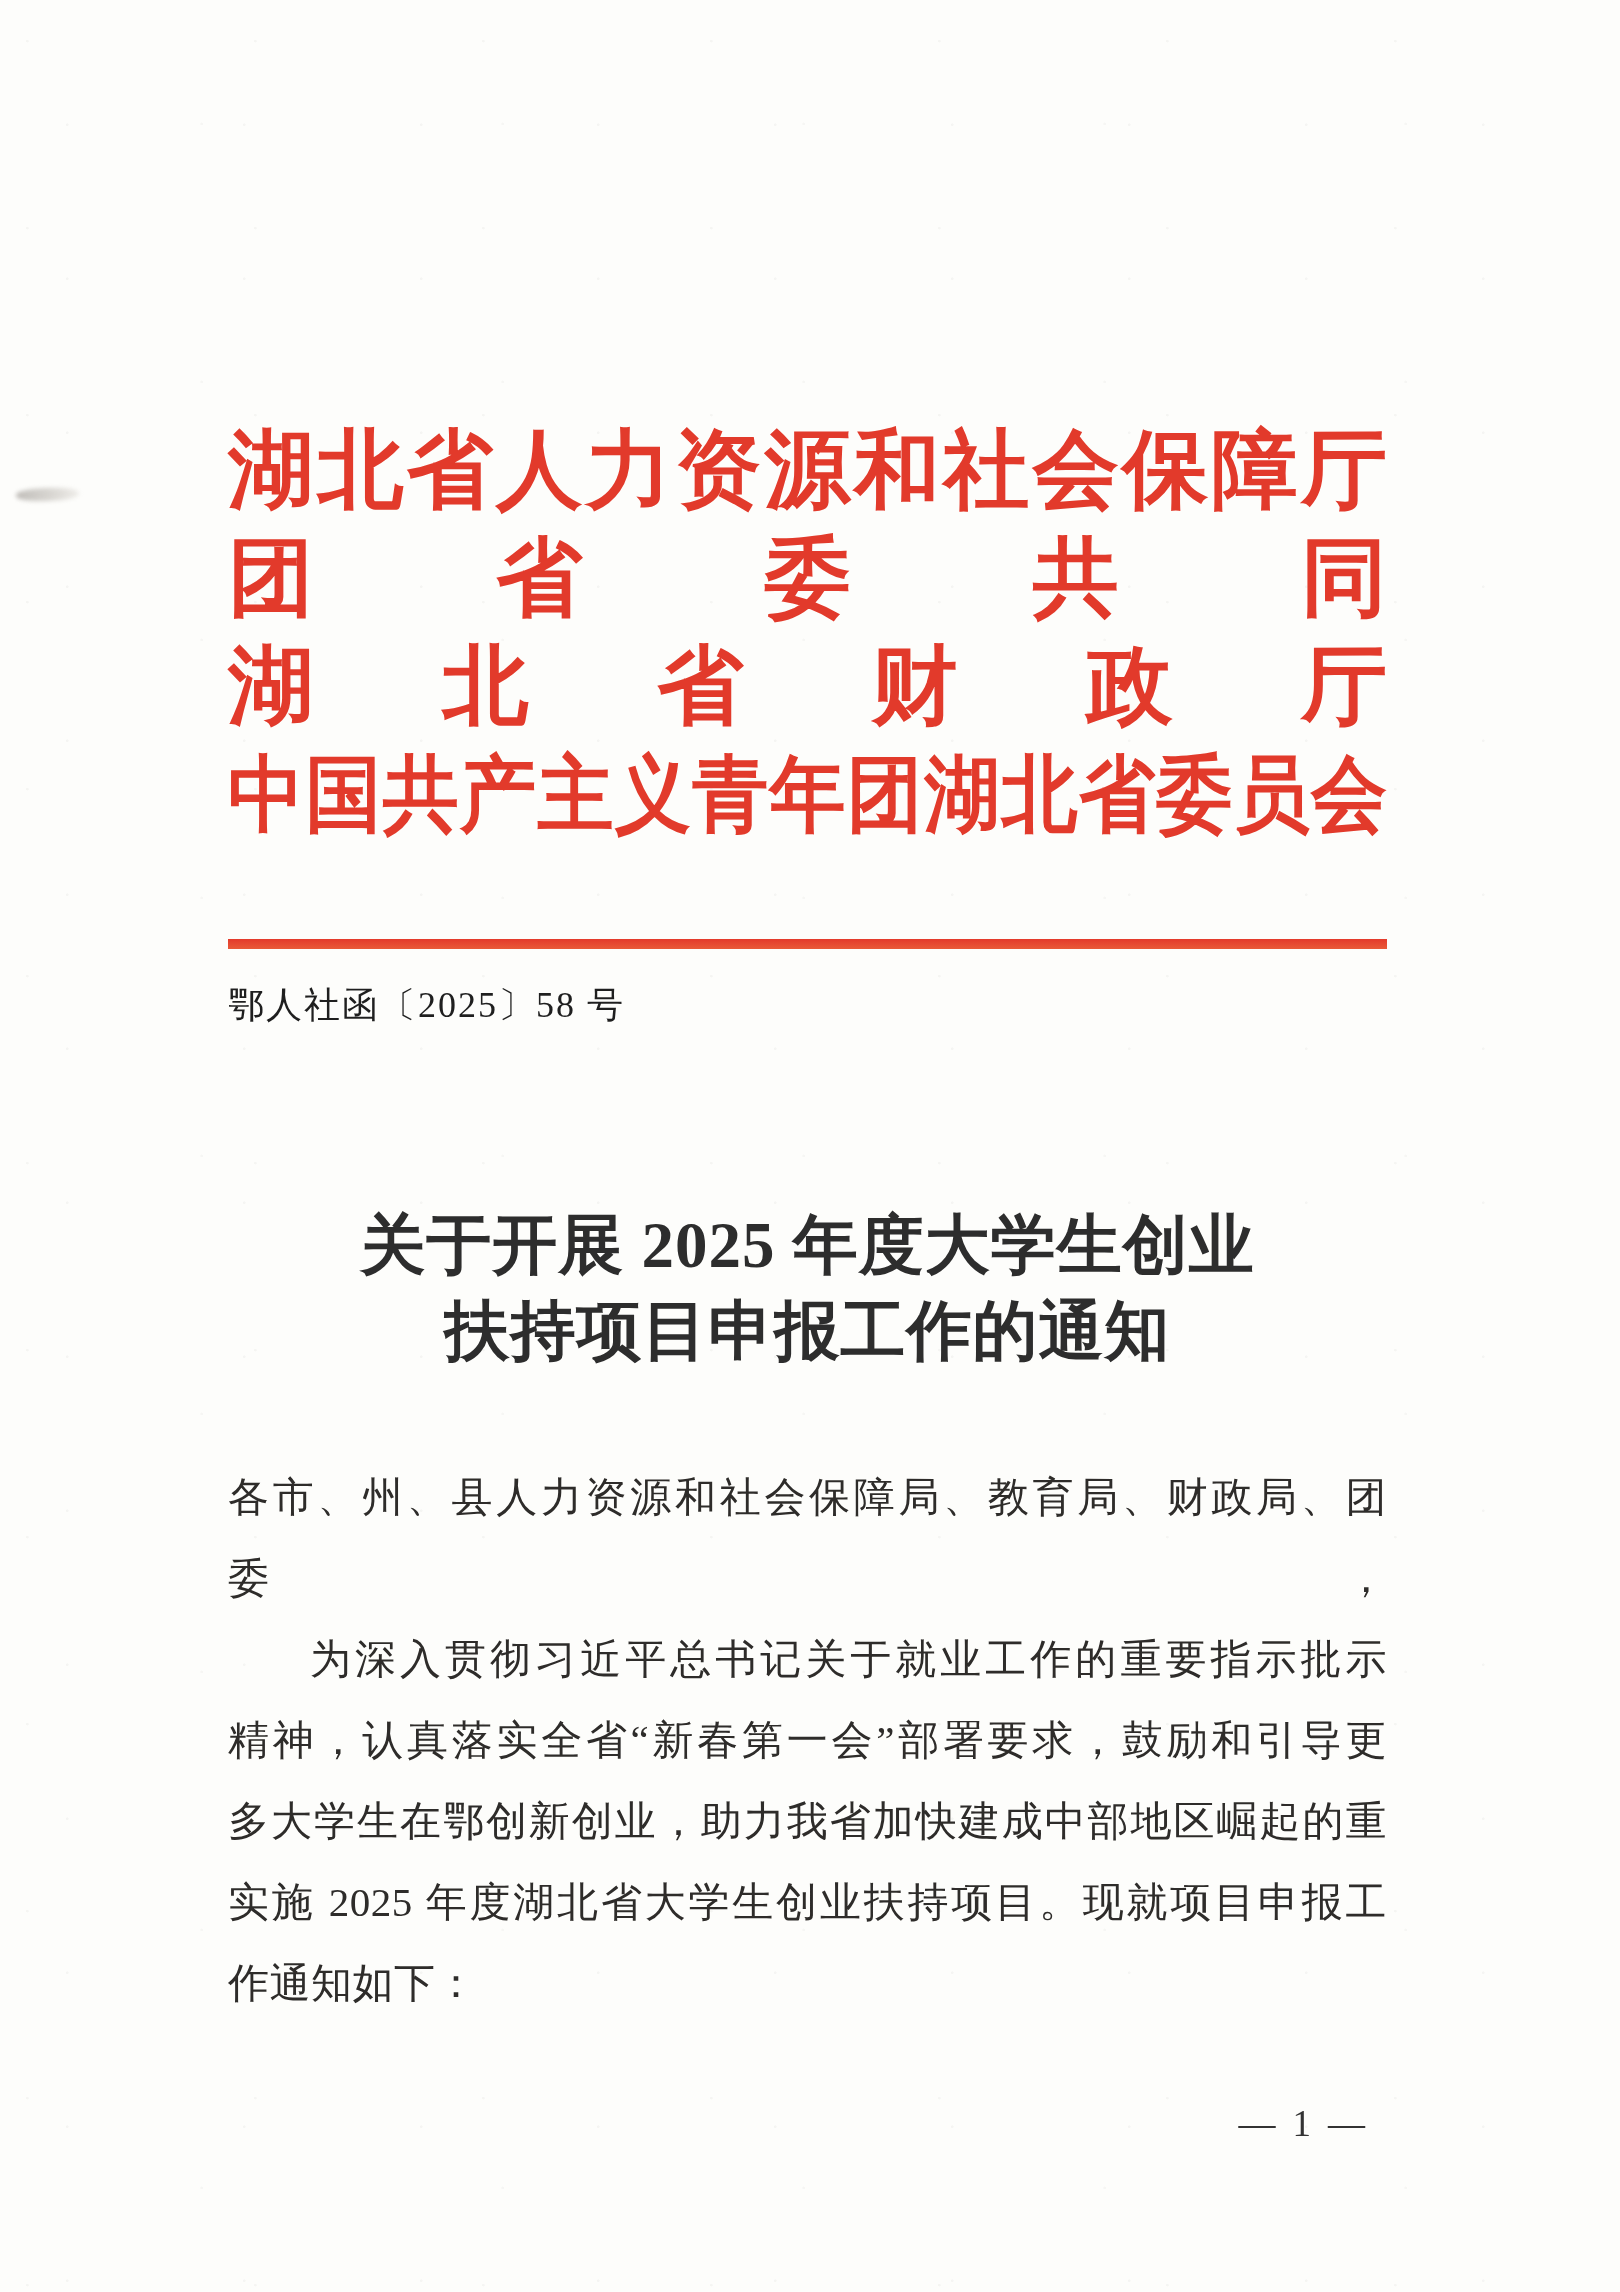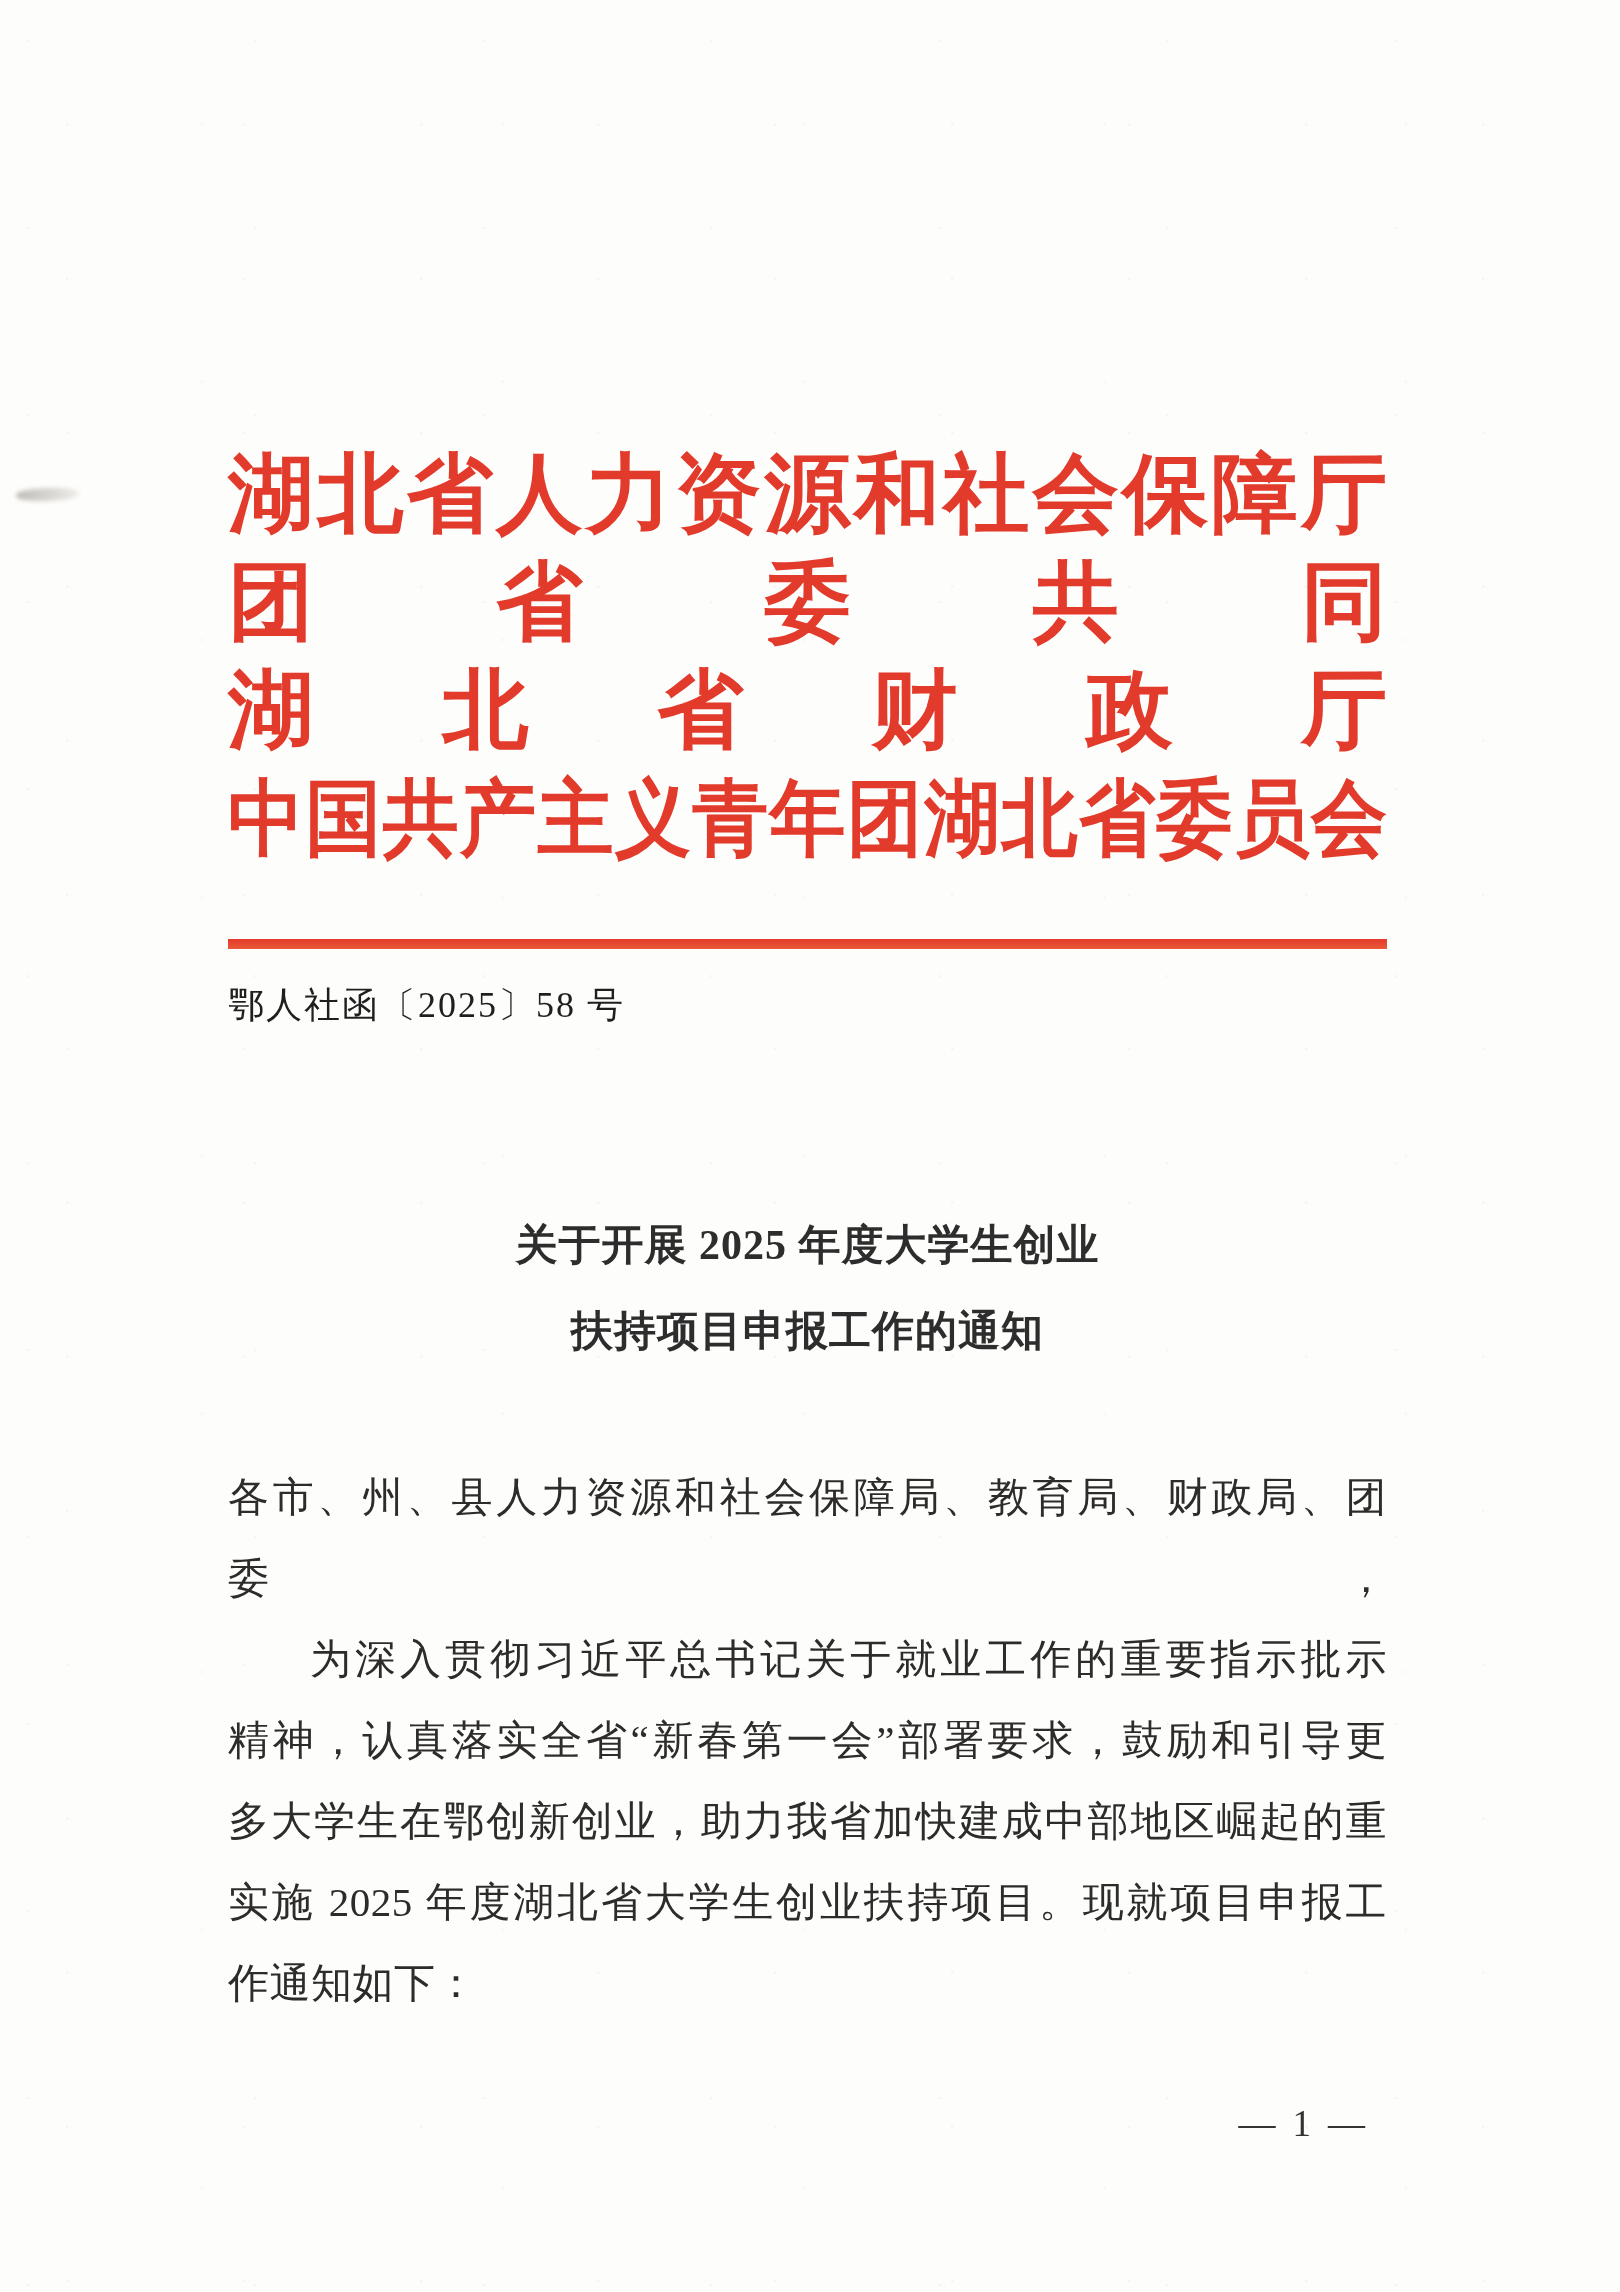--- a/index.html
+++ b/index.html
@@ -23,21 +23,20 @@
     border-radius:45%;
     filter:blur(2px);
     opacity:.55;
     transform:rotate(-2deg);
   }
   
   .letterhead{
     position:absolute;left:228px;top:416px;width:1159px;
     color:#e23a2b;
     font-weight:700;
-    margin-top:24px;
   }
   .hl{
     font-size:86px;line-height:108px;
     text-align:justify;text-align-last:justify;
     white-space:nowrap;
   }
   .hl4{
     font-size:76px;line-height:108px;
     transform:scaleY(1.10);transform-origin:center;
   }
@@ -47,21 +46,21 @@
   }
   .doc-number{
     position:absolute;left:228px;top:980px;width:1159px;
     padding-right:13.7px;box-sizing:border-box;
     font-size:36px;line-height:51px;color:#1f1f1f;
     letter-spacing:2px;
   }
   .title{
     position:absolute;left:228px;top:1202px;width:1159px;
     text-align:center;color:#2d2d2d;font-weight:700;
-    font-size:42px;line-height:86px;
+    font-size:65px;line-height:86px;
     letter-spacing:1px;
   }
   .body-block{
     position:absolute;left:228px;top:1457px;width:1159px;
     font-size:41px;line-height:81px;color:#2e2c2a;
     letter-spacing:0.5px;
   }
   .bl{white-space:nowrap;}
   .jl{
     white-space:normal;

